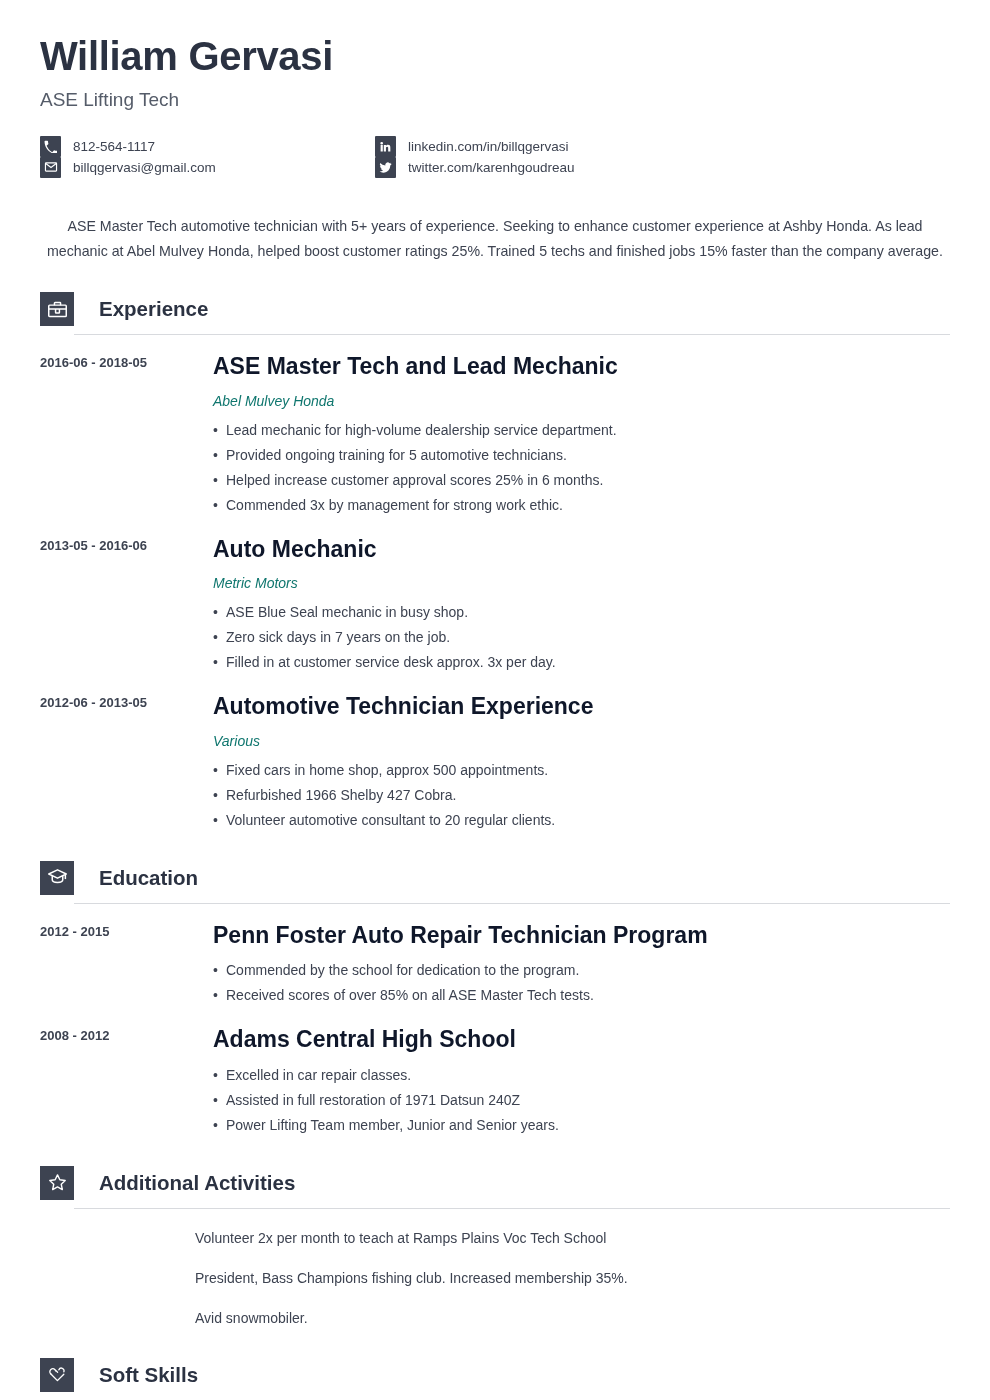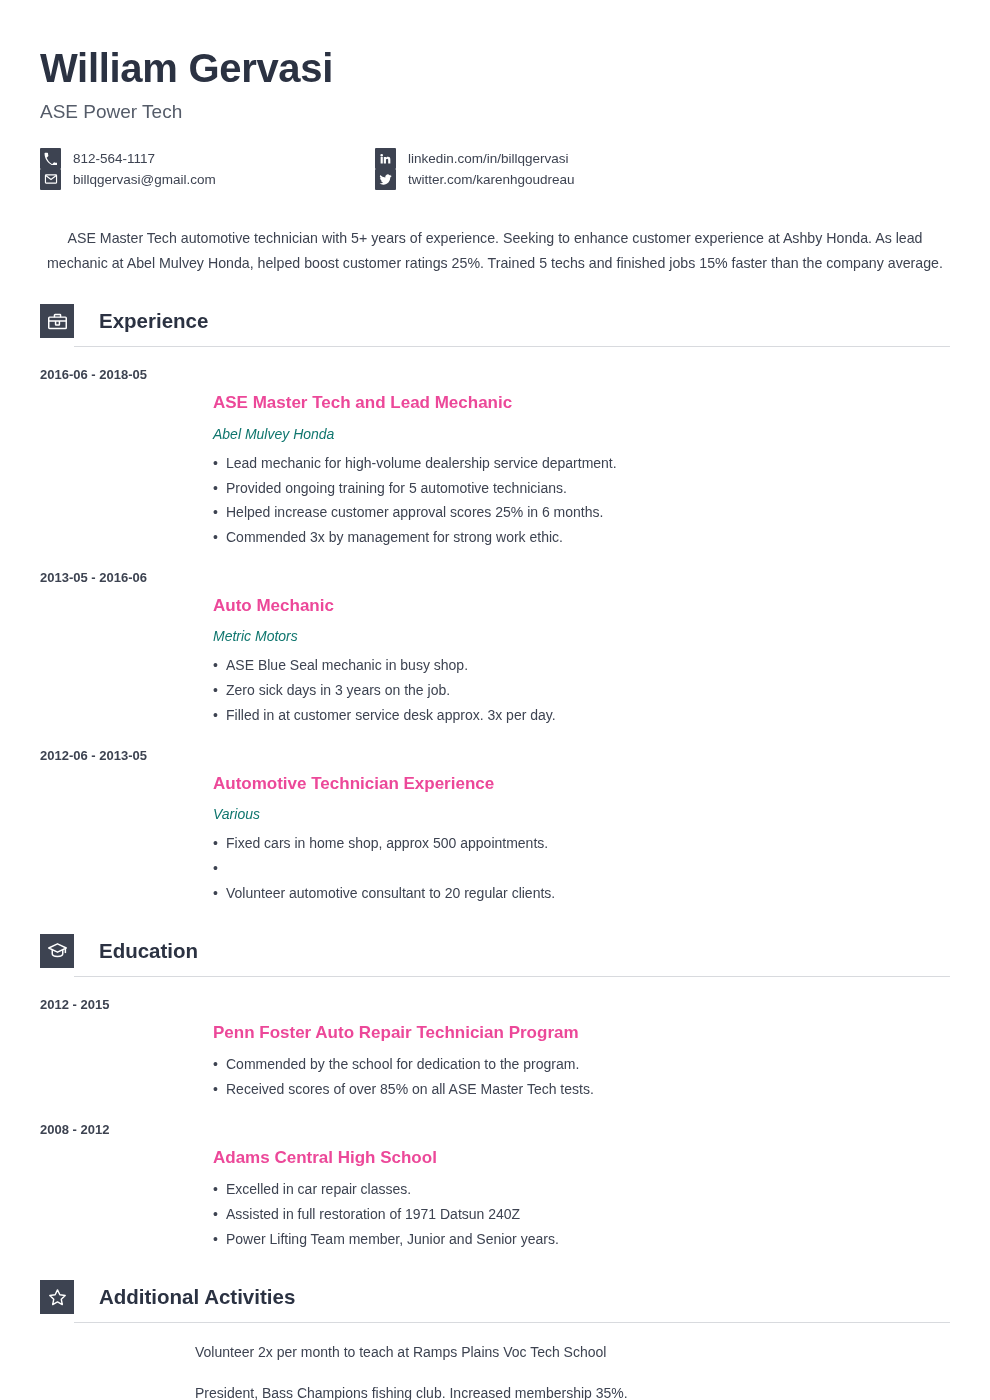--- a/index.html
+++ b/index.html
@@ -13,21 +13,21 @@
   body {
     font-family: "Liberation Sans", sans-serif;
     color: #3d4351;
     -webkit-font-smoothing: antialiased;
   }
 
   .page {
     width: 990px;
     height: 1400px;
     background: #ffffff;
-    padding: 12px 40px;
+    padding: 0 40px;
     position: relative;
   }
 
   
   .header { padding-top: 34px; }
 
   .name {
     font-size: 40px;
     font-weight: bold;
     color: #2b3242;
@@ -125,25 +125,24 @@
 
   .entry-date {
     font-size: 13px;
     font-weight: bold;
     color: #3d4351;
     padding-top: 3px;
     white-space: nowrap;
   }
 
   .entry-title {
-    font-size: 17px;
+    font-size: 23px;
     font-weight: bold;
-    color: #ec4899;
+    color: #0f172a;
     line-height: 1.25;
-    margin-top: 28px;
   }
 
   .entry-sub {
     font-size: 14px;
     font-style: italic;
     color: #0f766e;
     margin-top: 12px;
   }
 
   .bullets { margin-top: 9px; }
@@ -173,21 +172,21 @@
   }
   .plain-line:last-child { margin-bottom: 0; }
 </style>
 </head>
 <body>
 
 <div class="page">
 
   <div class="header">
     <div class="name">William Gervasi</div>
-    <div class="job-title">ASE Power Tech</div>
+    <div class="job-title">ASE Lifting Tech</div>
 
     <div class="contact-grid">
 
       <div class="contact-item">
         <span class="cicon">
           <svg width="13" height="13" viewBox="0 0 24 24" fill="#ffffff">
             <path d="M6.6 10.8c1.9 3.7 4.9 6.7 8.6 8.6l2.9-2.9c.4-.4.9-.5 1.3-.3 1.2.4 2.6.6 4 .6.7 0 1.2.5 1.2 1.2V22c0 .7-.5 1.2-1.2 1.2C11.6 23.2 1 12.6 1 -.6 1 -1.3 1.5-1.8 2.2-1.8h4c.7 0 1.2.5 1.2 1.2 0 1.4.2 2.8.6 4 .1.4 0 .9-.3 1.3l-2.9 2.9z" transform="translate(0,3)"></path>
           </svg>
         </span>
         <span>812-564-1117</span>
@@ -271,21 +270,21 @@
       <div class="entry-main">
         <div class="entry-title">Auto Mechanic</div>
         <div class="entry-sub">Metric Motors</div>
         <div class="bullets">
           <div class="bullet">
               <span class="dot">•</span>
               <span>ASE Blue Seal mechanic in busy shop.</span>
             </div>
           <div class="bullet">
               <span class="dot">•</span>
-              <span>Zero sick days in 3 years on the job.</span>
+              <span>Zero sick days in 7 years on the job.</span>
             </div>
           <div class="bullet">
               <span class="dot">•</span>
               <span>Filled in at customer service desk approx. 3x per day.</span>
             </div>
         </div>
       </div>
     </div>
 
     <div class="entry">
@@ -293,20 +292,21 @@
       <div class="entry-main">
         <div class="entry-title">Automotive Technician Experience</div>
         <div class="entry-sub">Various</div>
         <div class="bullets">
           <div class="bullet">
               <span class="dot">•</span>
               <span>Fixed cars in home shop, approx 500 appointments.</span>
             </div>
           <div class="bullet">
               <span class="dot">•</span>
+              <span>Refurbished 1966 Shelby 427 Cobra.</span>
             </div>
           <div class="bullet">
               <span class="dot">•</span>
               <span>Volunteer automotive consultant to 20 regular clients.</span>
             </div>
         </div>
       </div>
     </div>
   </div>
 

